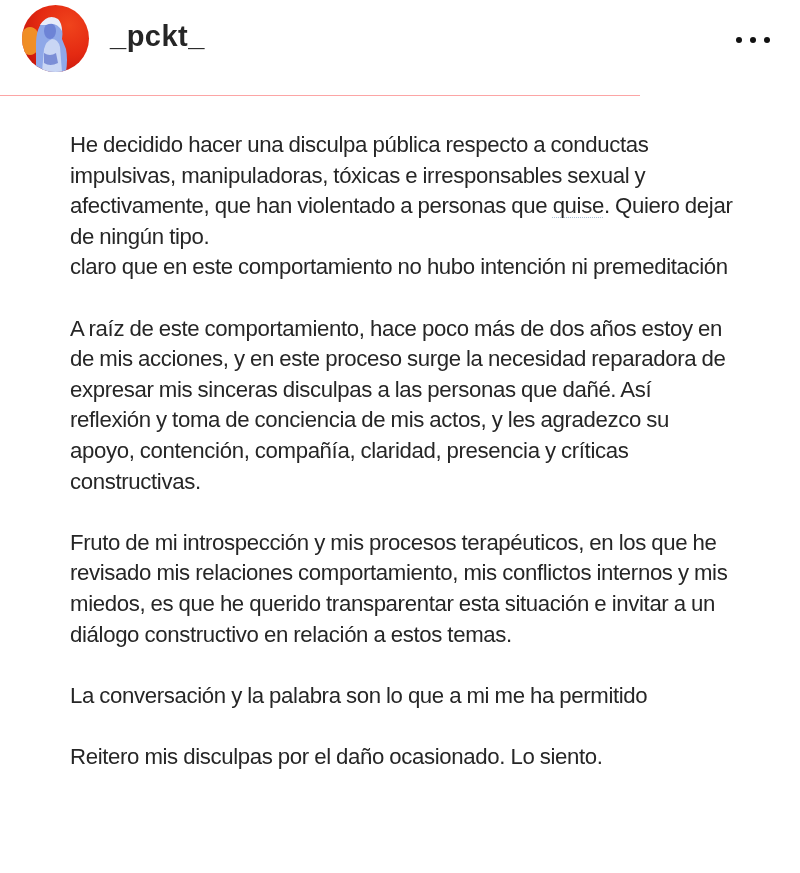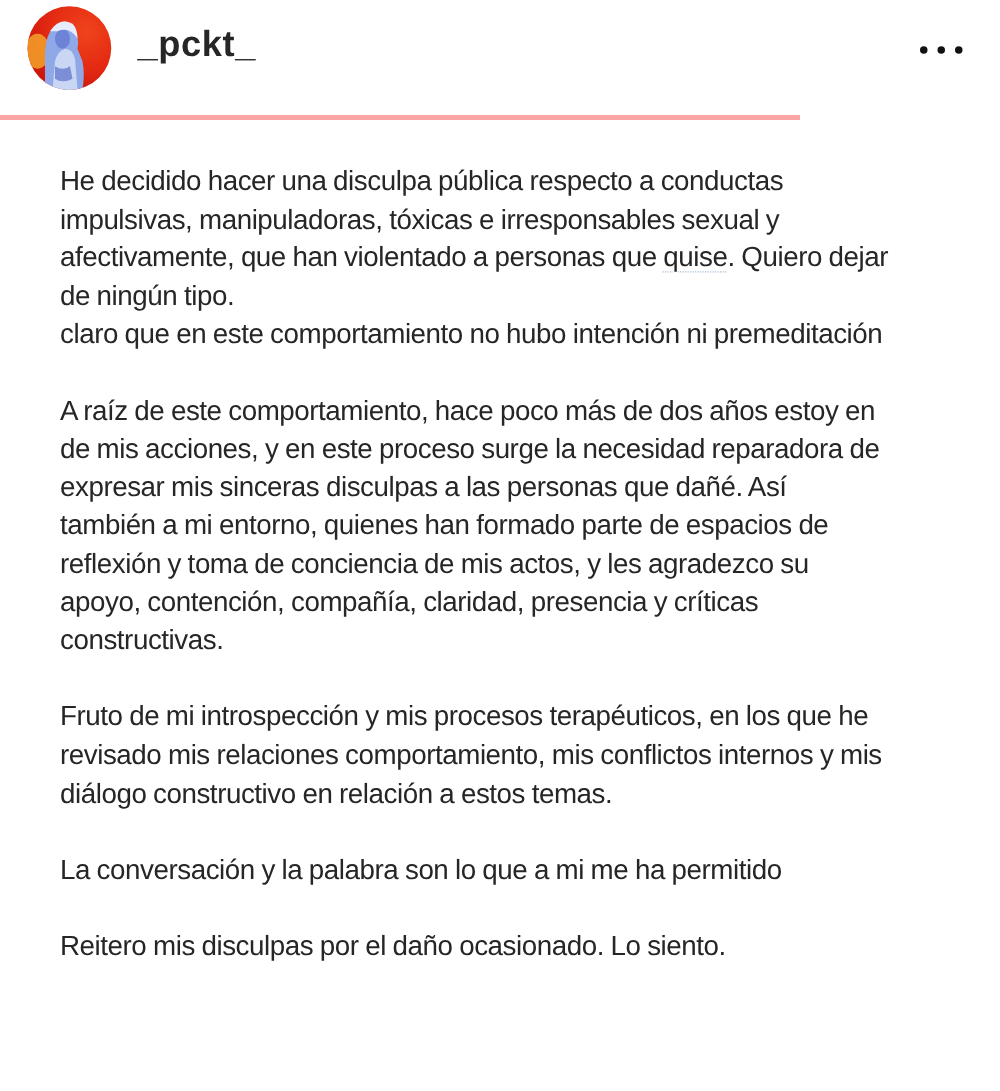--- a/index.html
+++ b/index.html
@@ -14,21 +14,21 @@
       overflow: hidden;
       font-family: "Liberation Sans", "DejaVu Sans", sans-serif;
       color: #262626;
     }
     .post-header {
       position: absolute;
       left: 0;
       top: 0;
       width: 640px;
       height: 96px;
-      border-bottom: 4px solid #fca5a5;
+      border-bottom: 1px solid #fca5a5;
       box-sizing: border-box;
     }
     .avatar {
       position: absolute;
       left: 22px;
       top: 5px;
       width: 67px;
       height: 67px;
       border-radius: 50%;
       overflow: hidden;
@@ -79,20 +79,21 @@
       letter-spacing: -0.35px;
       word-spacing: -0.5px;
       color: #262626;
     }
     .paragraph {
       margin: 0 0 30.6px 0;
     }
     .line {
       display: block;
       white-space: nowrap;
+      margin-left: 22px;
     }
     .hint-underline {
       text-decoration: underline dotted #a9bfd6;
       text-underline-offset: 4px;
       text-decoration-thickness: 1px;
     }
   </style>
 </head>
 <body>
 
@@ -122,28 +123,28 @@
     <span class="line">He decidido hacer una disculpa pública respecto a conductas</span>
     <span class="line">impulsivas, manipuladoras, tóxicas e irresponsables sexual y</span>
     <span class="line"><span>afectivamente, que han violentado a personas que </span><span class="hint-underline">quise</span><span>. Quiero dejar</span></span>
     <span class="line">de ningún tipo.</span>
     <span class="line">claro que en este comportamiento no hubo intención ni premeditación</span>
   </p>
   <p class="paragraph">
     <span class="line">A raíz de este comportamiento, hace poco más de dos años estoy en</span>
     <span class="line">de mis acciones, y en este proceso surge la necesidad reparadora de</span>
     <span class="line">expresar mis sinceras disculpas a las personas que dañé. Así</span>
-    <span class="line">también a mi entorno, quienes han formado parte de espacios de</span>
     <span class="line">reflexión y toma de conciencia de mis actos, y les agradezco su</span>
     <span class="line">apoyo, contención, compañía, claridad, presencia y críticas</span>
     <span class="line">constructivas.</span>
   </p>
   <p class="paragraph">
     <span class="line">Fruto de mi introspección y mis procesos terapéuticos, en los que he</span>
     <span class="line">revisado mis relaciones comportamiento, mis conflictos internos y mis</span>
+    <span class="line">miedos, es que he querido transparentar esta situación e invitar a un</span>
     <span class="line">diálogo constructivo en relación a estos temas.</span>
   </p>
   <p class="paragraph">
     <span class="line">La conversación y la palabra son lo que a mi me ha permitido</span>
   </p>
   <p class="paragraph">
     <span class="line">Reitero mis disculpas por el daño ocasionado. Lo siento.</span>
   </p>
 </div>
 

